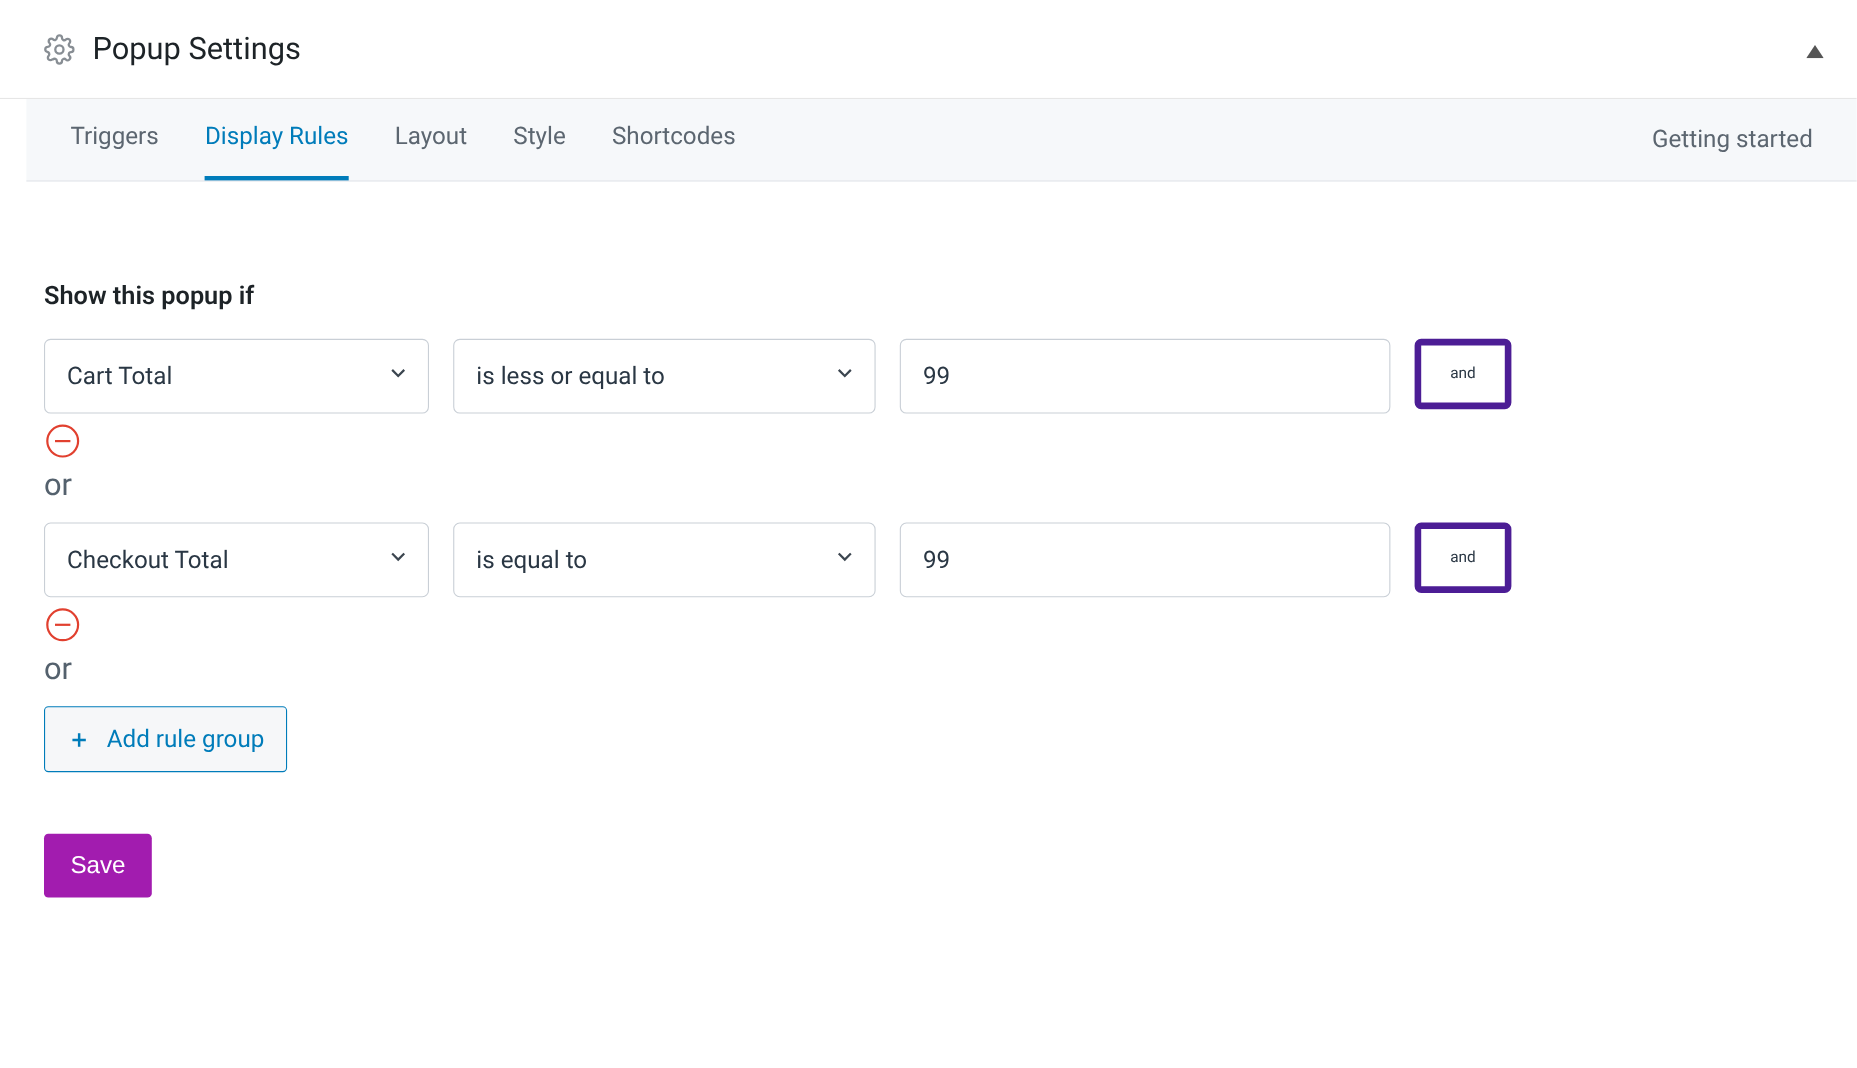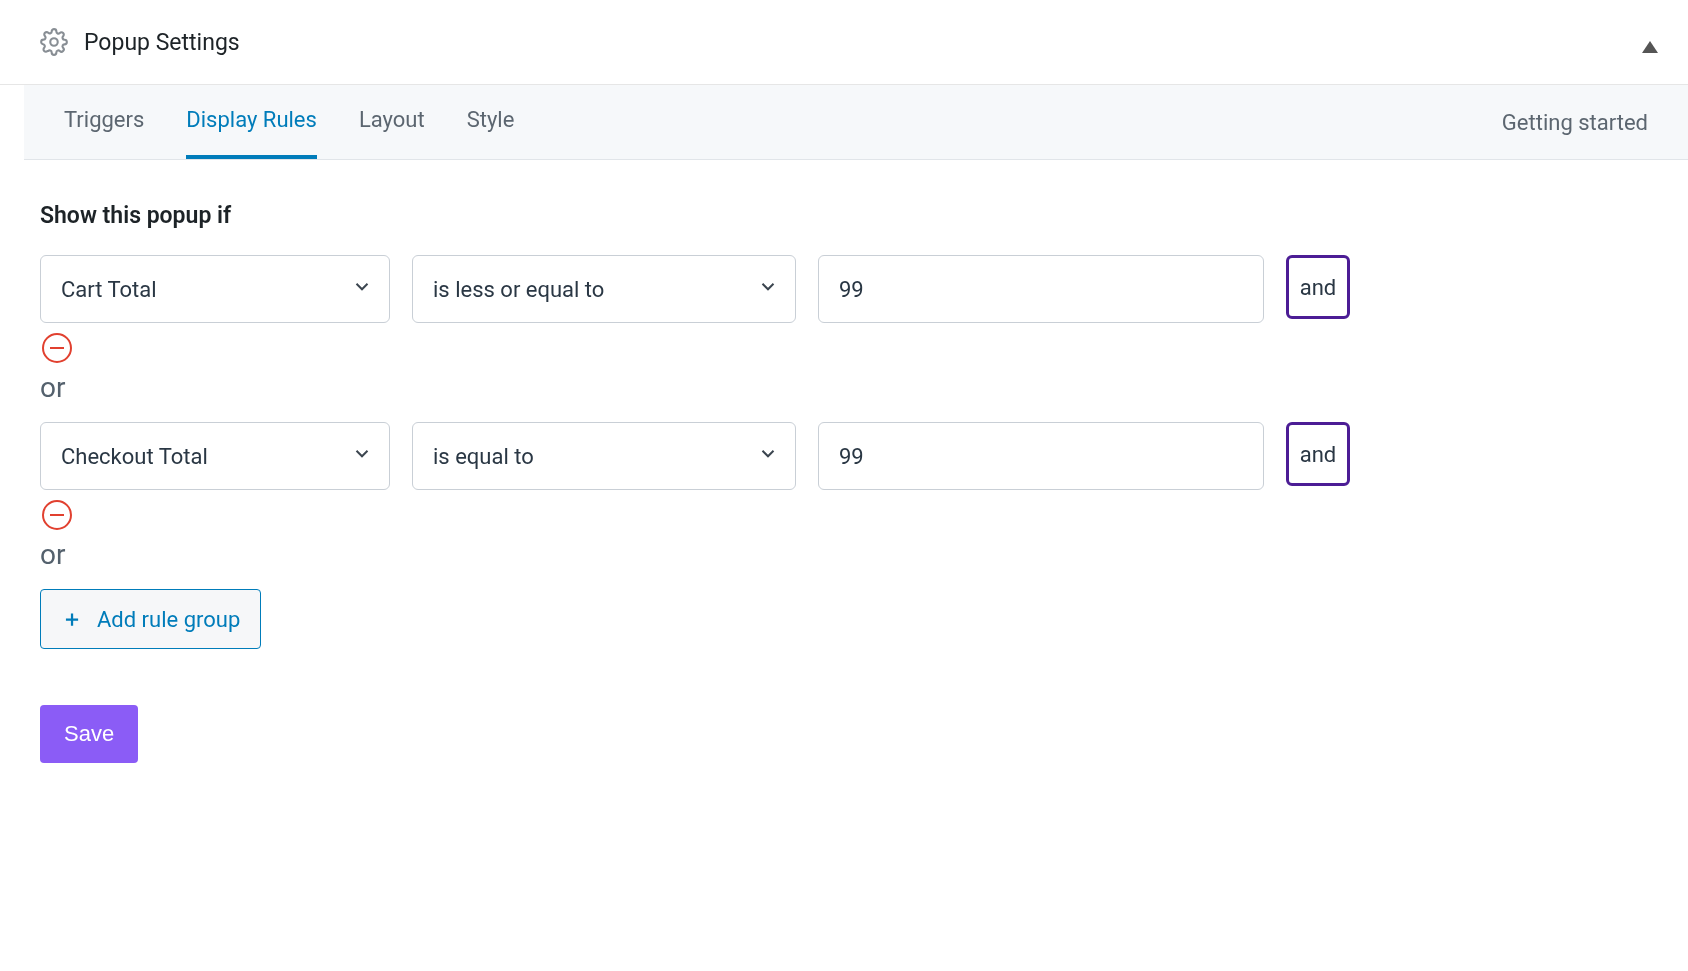--- a/index.html
+++ b/index.html
@@ -15,21 +15,21 @@
     position: relative;
     border-bottom: 1px solid #e6e6e6;
   }
   .header .gear {
     width: 28px;
     height: 28px;
     margin-right: 16px;
     color: #888e94;
   }
   .header h1 {
-    font-size: 23px;
+    font-size: 28px;
     font-weight: 400;
     color: #1d2327;
   }
   .collapse-toggle {
     position: absolute;
     right: 30px;
     top: 38px;
     color: #555;
     cursor: pointer;
   }
@@ -64,20 +64,21 @@
     padding: 24px 0;
   }
   .content {
     padding: 42px 40px;
   }
   .section-title {
     font-size: 23px;
     font-weight: 600;
     color: #1d2327;
     margin-bottom: 26px;
+    margin-top: 48px;
   }
   .rule-row {
     display: flex;
     align-items: stretch;
     gap: 22px;
     margin-bottom: 10px;
   }
   .select {
     position: relative;
     border: 1px solid #c9cfd6;
@@ -107,29 +108,29 @@
     background: #fff;
     height: 68px;
     width: 446px;
     padding: 0 20px;
     font-size: 22px;
     color: #2a3744;
     outline: none;
     font-family: inherit;
   }
   .and-btn {
-    border: 3px solid #4c1d95;
+    border: 6px solid #4c1d95;
     border-radius: 6px;
     background: #fff;
     height: 64px;
-    width: 64px;
+    width: 88px;
     display: flex;
     align-items: center;
     justify-content: center;
-    font-size: 22px;
+    font-size: 14px;
     color: #2a3744;
     cursor: pointer;
   }
   .remove-btn {
     width: 30px;
     height: 30px;
     border: 2.5px solid #e1402f;
     border-radius: 50%;
     display: flex;
     align-items: center;
@@ -161,21 +162,21 @@
   }
   .add-group-btn .plus {
     font-weight: 700;
     font-size: 22px;
     color: #007cba;
   }
   .save-btn {
     display: inline-flex;
     align-items: center;
     justify-content: center;
-    background: #8b5cf6;
+    background: #a21caf;
     color: #fff;
     border: none;
     border-radius: 4px;
     padding: 16px 24px;
     font-size: 22px;
     cursor: pointer;
     margin-top: 56px;
   }
 </style>
 </head>
@@ -195,20 +196,21 @@
       </svg>
   </span>
 </div>
 
 <div class="tabs-bar">
   <div class="tabs-left">
     <div class="tab">Triggers</div>
     <div class="tab active">Display Rules</div>
     <div class="tab">Layout</div>
     <div class="tab">Style</div>
+    <div class="tab">Shortcodes</div>
   </div>
   <div class="tabs-right">Getting started</div>
 </div>
 
 <div class="content">
   <div class="section-title">Show this popup if</div>
 
   
   <div class="rule-row">
     <div class="select select-field">

